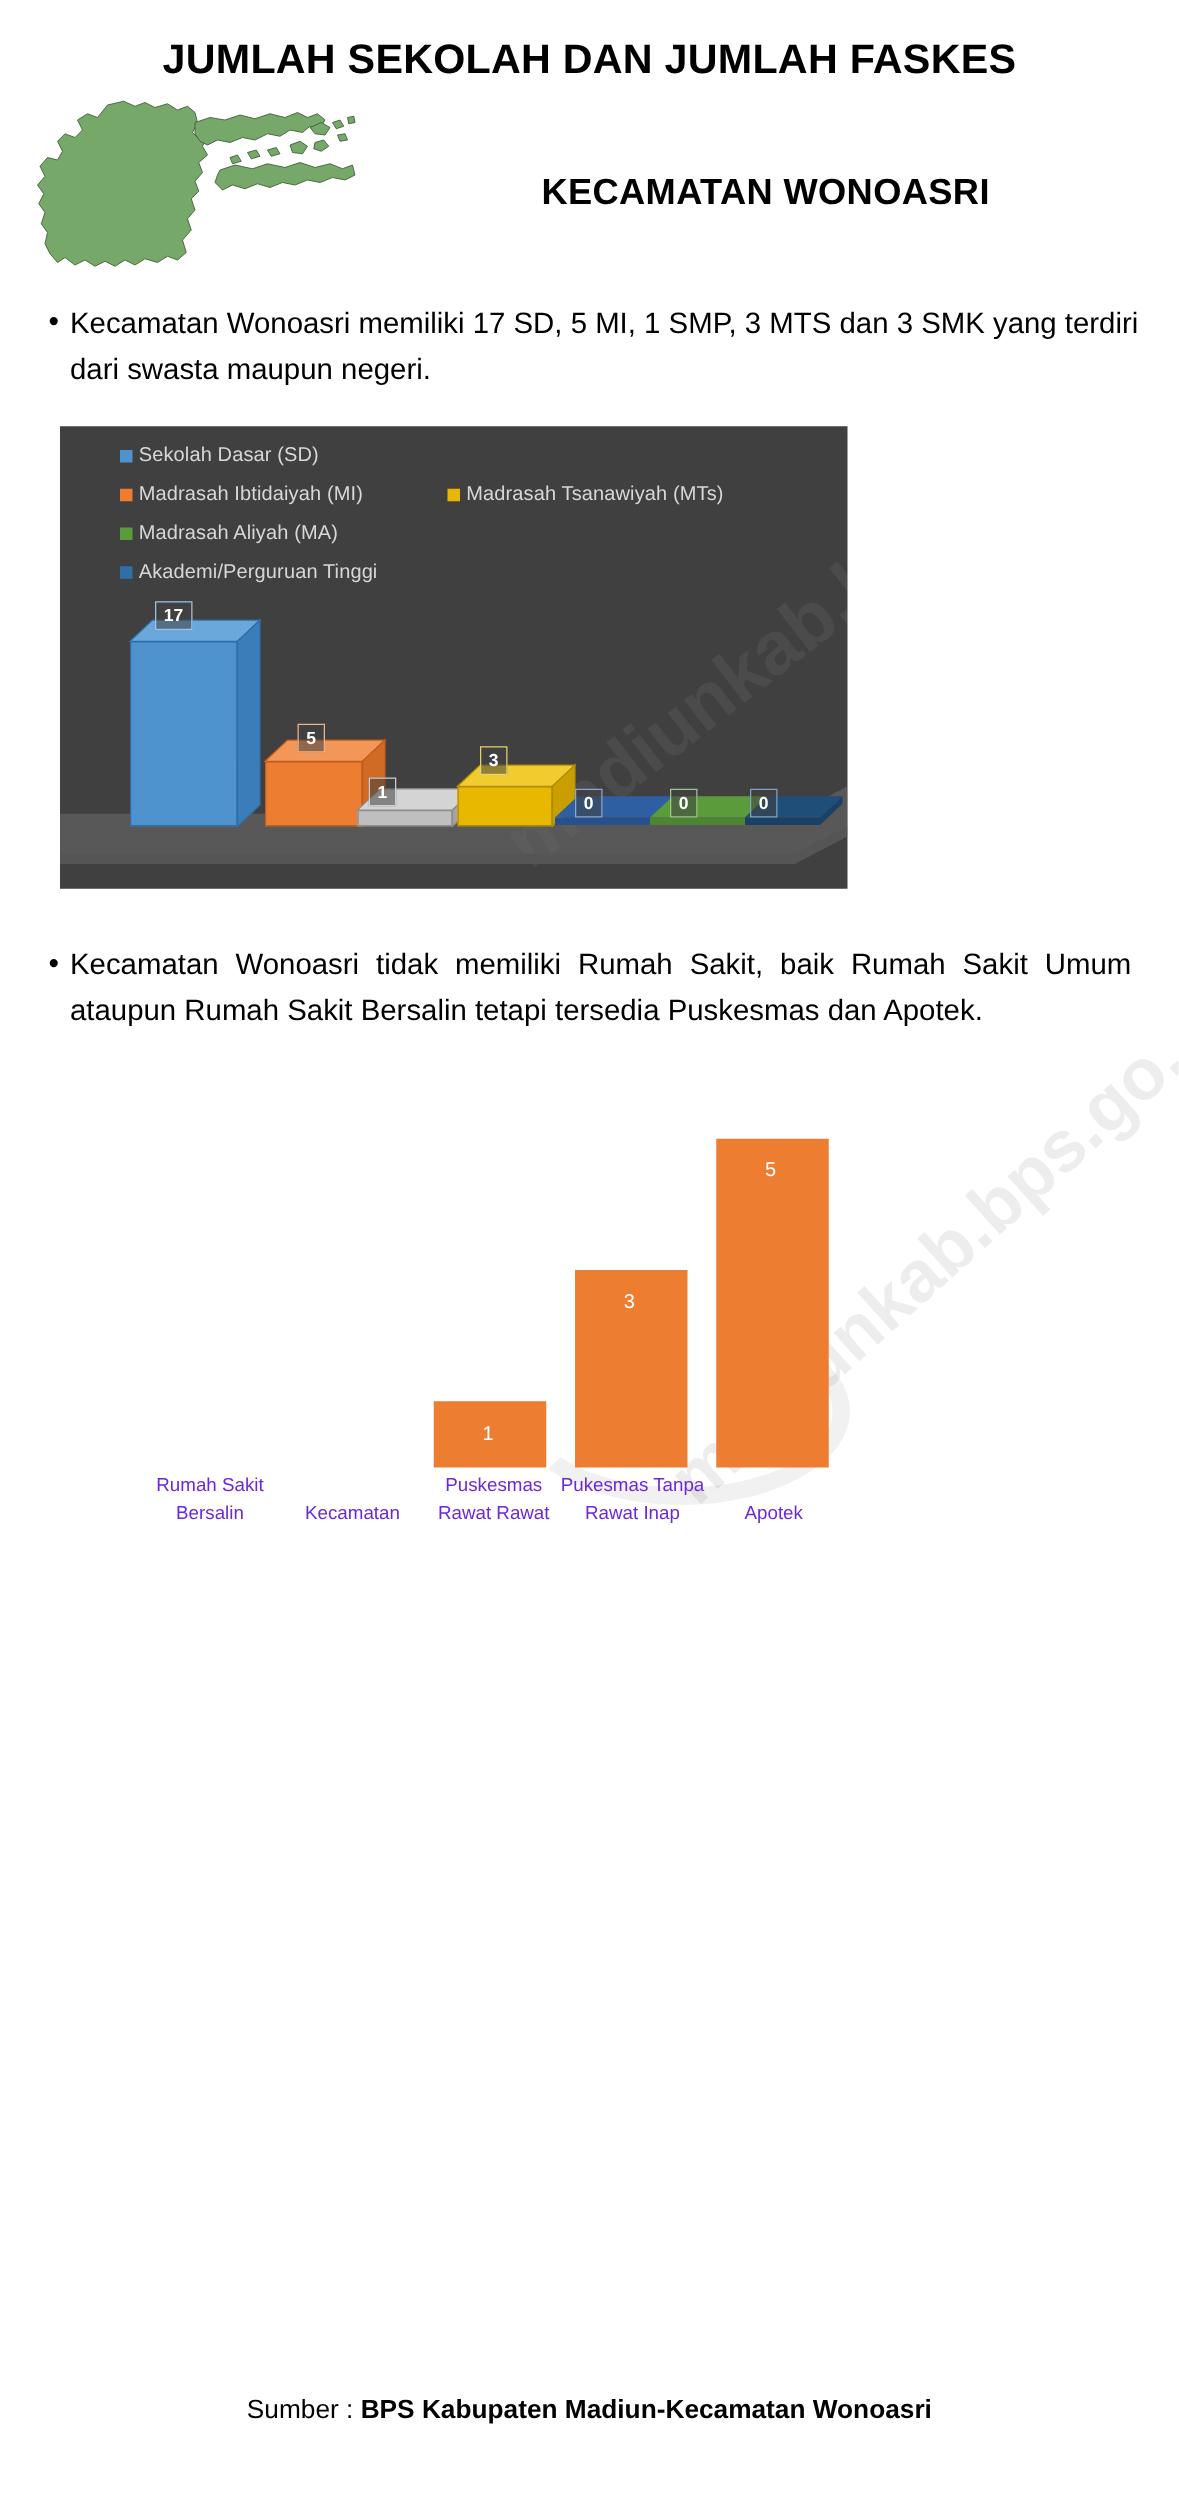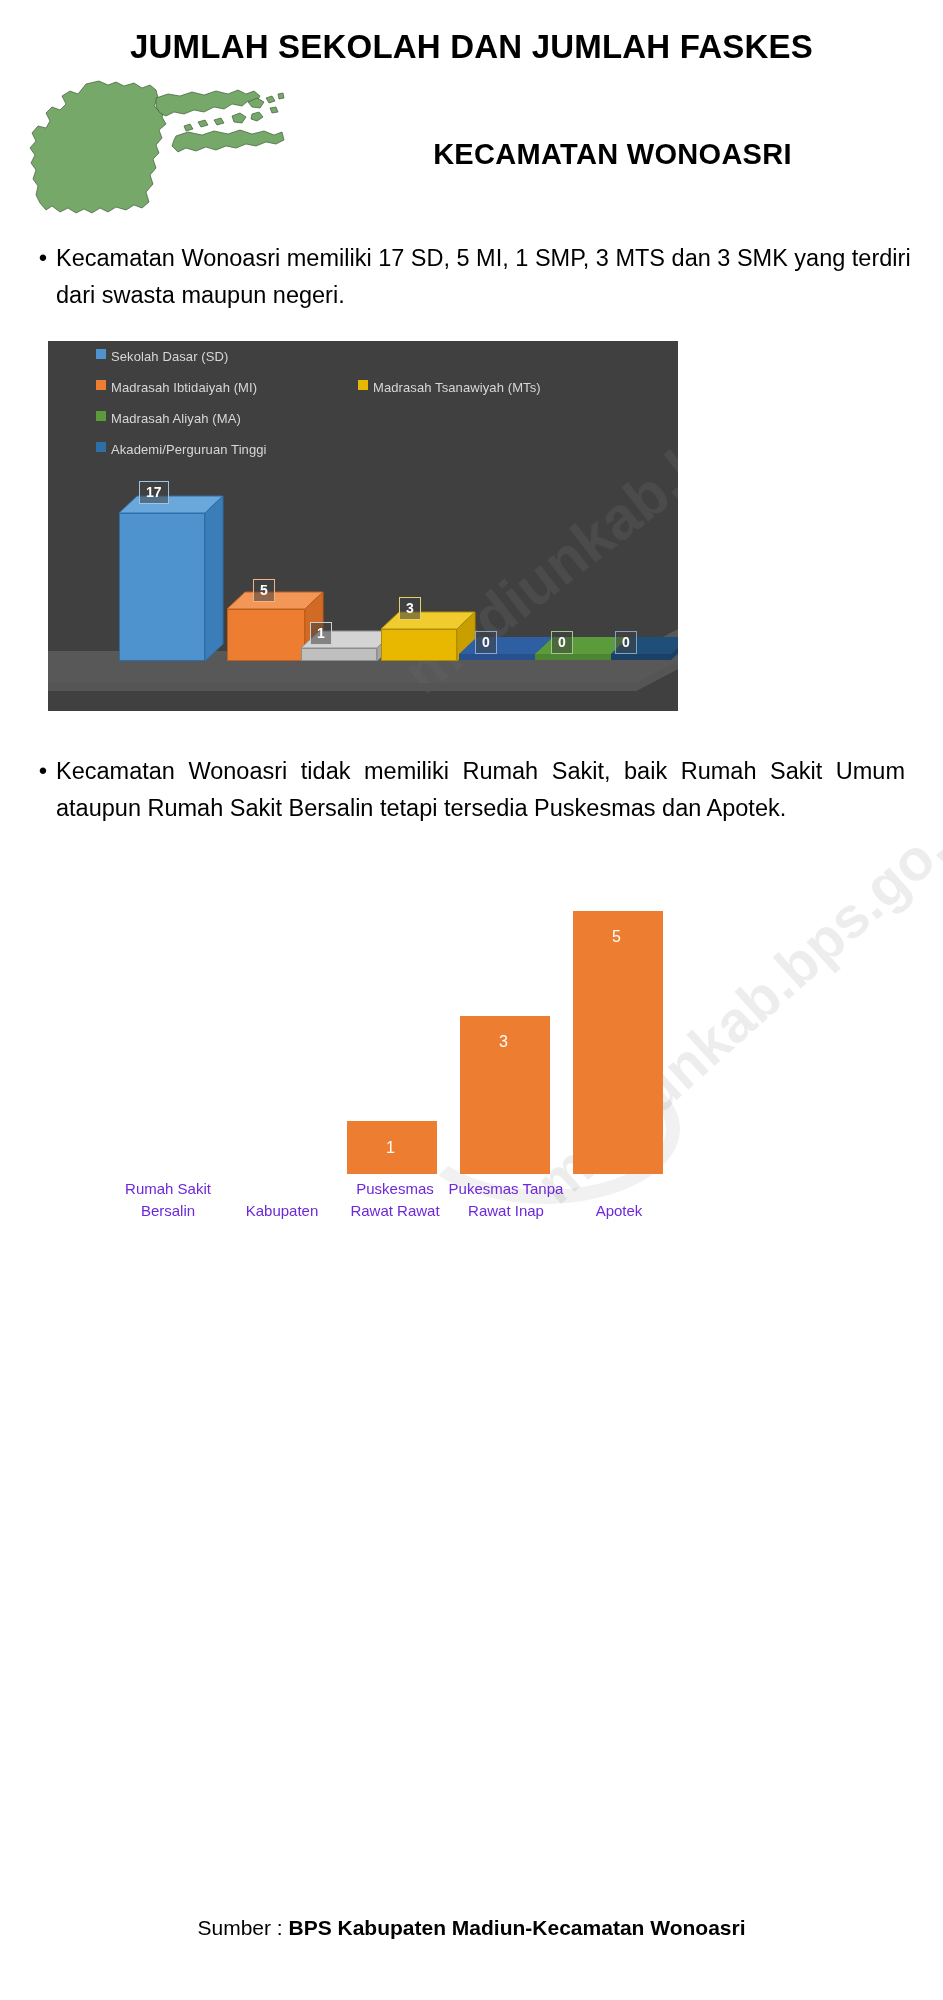--- a/index.html
+++ b/index.html
@@ -89,22 +89,23 @@
   .chart1 .legend {
     position: absolute;
     left: 0; top: 8px;
     width: 630px;
     padding: 0 12px 0 48px;
     display: flex;
     flex-wrap: wrap;
   }
   .legend-item {
     display: flex;
+    align-items: center;
     height: 31px;
-    font-size: 13px;
+    font-size: 16px;
     color: #d7d7d7;
     white-space: nowrap;
     letter-spacing: 0.1px;
   }
   .legend-item .swatch {
     width: 10px; height: 10px;
     margin-right: 5px;
     flex: 0 0 10px;
   }
   .li-w-left  { width: 320px; }
@@ -112,21 +113,21 @@
   .li-w-full  { width: 580px; }
 
   
   .floor {
     position:absolute;
     left: 0; bottom: 18px;
     width: 630px; height: 64px;
   }
   .plot {
     position: absolute;
-    left: 15px; top: 0; width: 630px; height: 394px;
+    left: 0; top: 0; width: 630px; height: 394px;
   }
 
   .bar3d { position: absolute; }
   .bar3d .front { position:absolute; left:0; bottom:0; width:100%; height:100%; }
 
   .dlabel {
     position: absolute;
     font-size: 14px;
     font-weight: bold;
     color: #ffffff;
@@ -367,21 +368,21 @@
 
     <div class="c2-bar" style="left:460px; width:90px; height:158px;"></div>
     <div class="c2-val" style="left:499px; top:189px;">3</div>
 
     <div class="c2-bar" style="left:573px; width:90px; height:263px;"></div>
     <div class="c2-val" style="left:612px; top:84px;">5</div>
   </div>
 
   <div class="c2-axis">
     <div class="c2-cat" style="left:108px; top:2px; width:120px;">Rumah Sakit Bersalin</div>
-    <div class="c2-cat" style="left:222px; top:24px; width:120px;">Kabupaten</div>
+    <div class="c2-cat" style="left:222px; top:24px; width:120px;">Kecamatan</div>
     <div class="c2-cat" style="left:336px; top:2px; width:118px;">Puskesmas Rawat Rawat</div>
     <div class="c2-cat" style="left:448px; top:2px; width:116px;">Pukesmas Tanpa Rawat Inap</div>
     <div class="c2-cat" style="left:560px; top:24px; width:118px;">Apotek</div>
   </div>
 </div>
 
 <div class="footer">
   <span class="f-lead">Sumber : </span><span class="f-bold">BPS Kabupaten Madiun-Kecamatan Wonoasri</span>
 </div>
 

